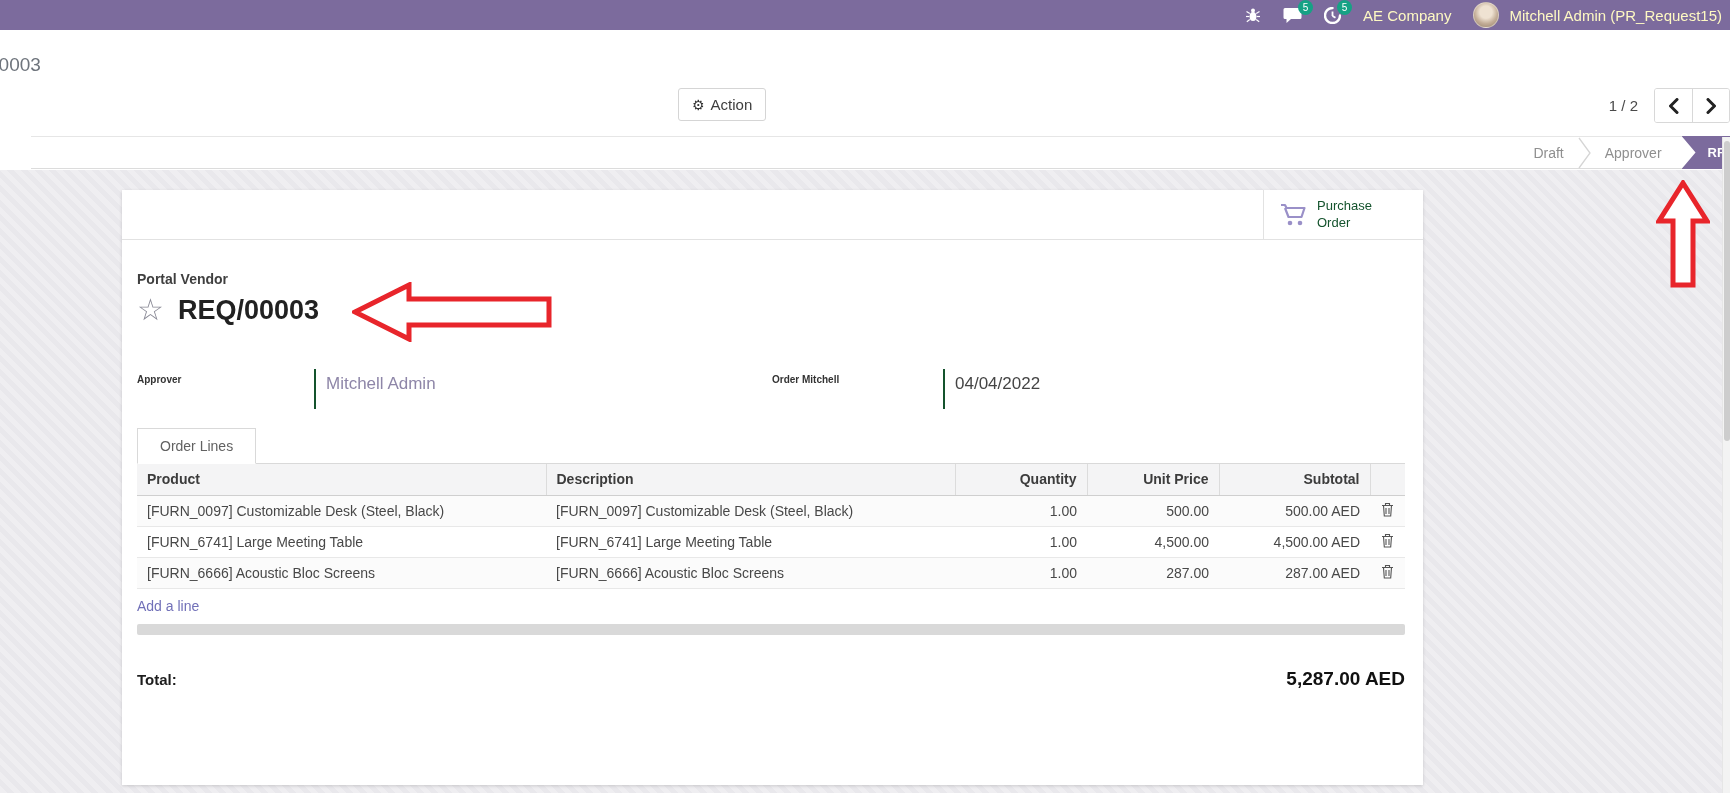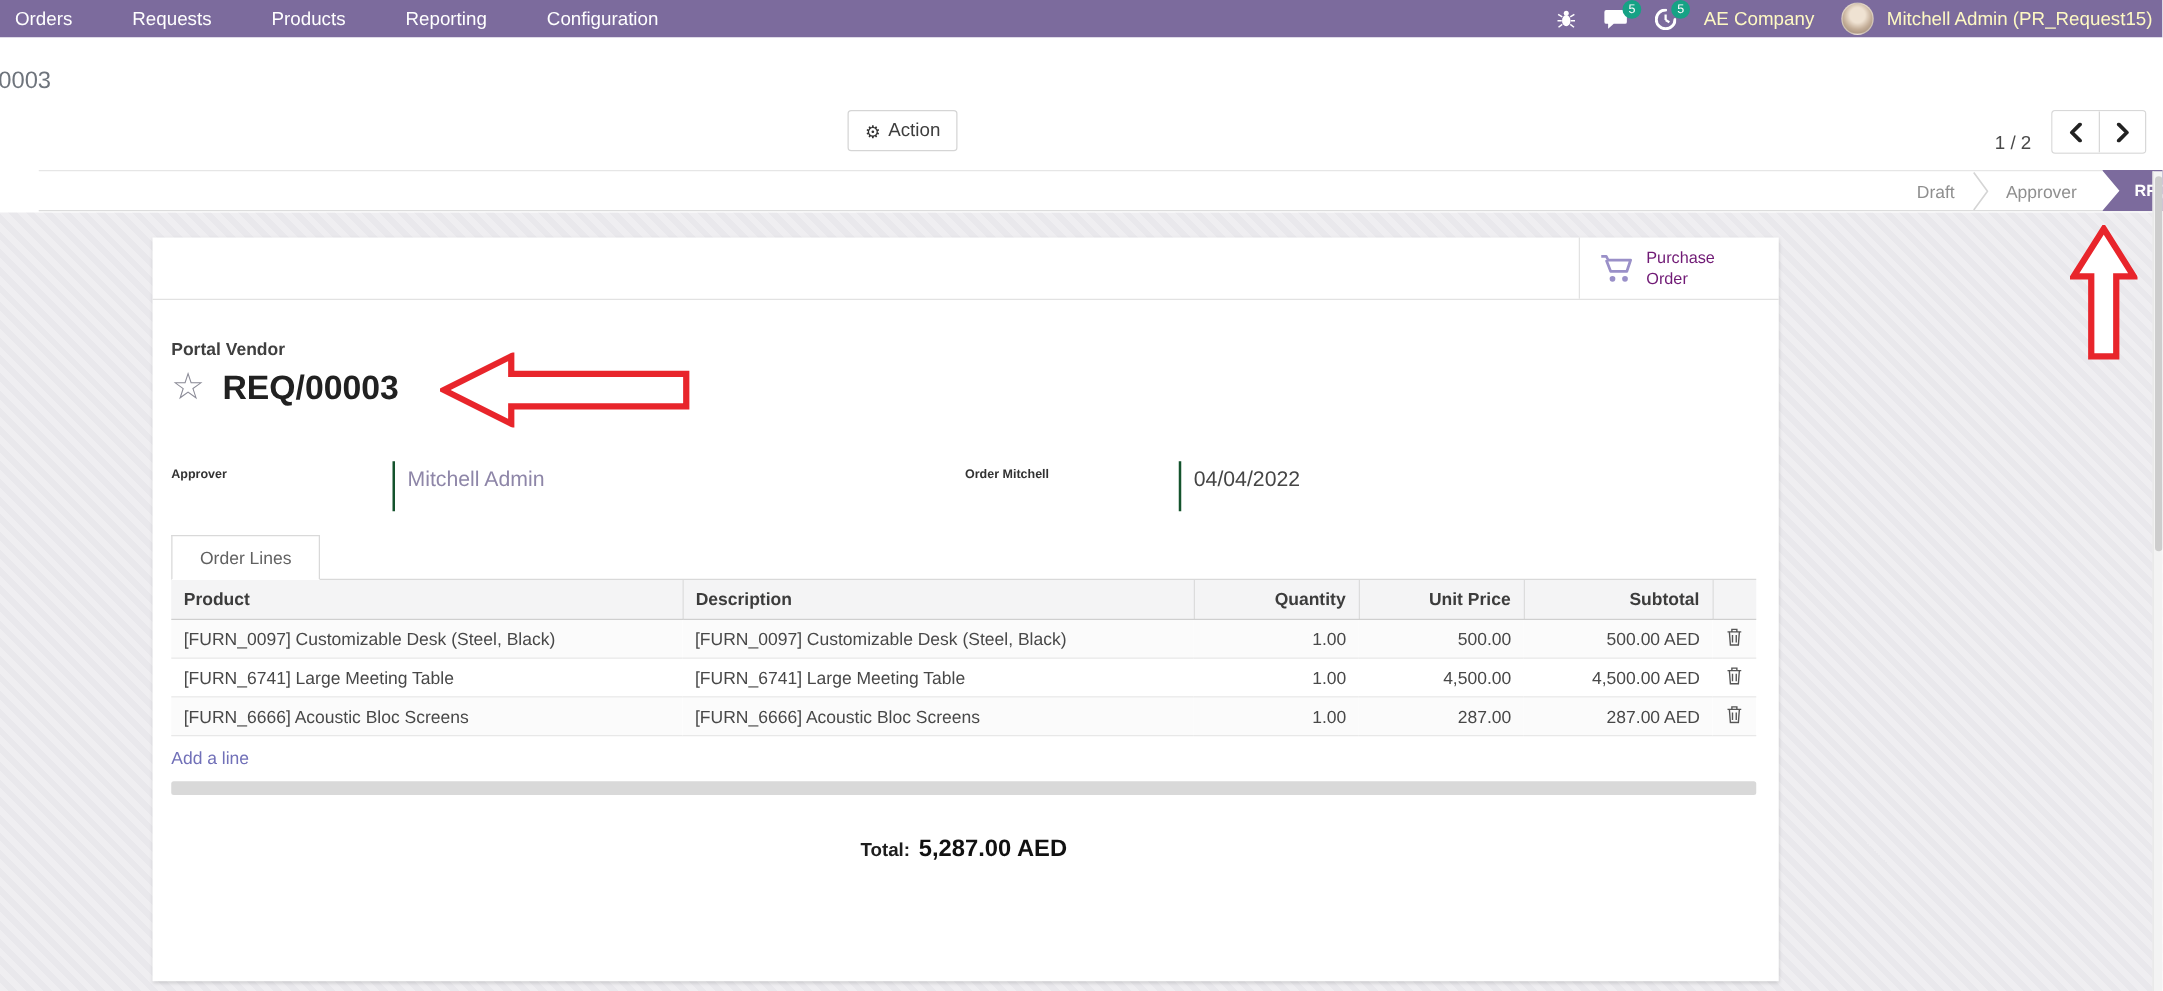--- a/index.html
+++ b/index.html
@@ -24,21 +24,21 @@
   .user-group { display:flex; align-items:center; gap:10px; }
 
   
   .control-panel { position:absolute; top:30px; left:0; width:1730px; height:106px; background:#fff; }
   .breadcrumb { position:absolute; top:24px; left:0; width:60px; overflow:hidden; }
   .breadcrumb span { display:inline-block; margin-left:-12px; font-size:19px; color:#6e747c; white-space:nowrap; }
   .action-btn { position:absolute; top:58px; left:678px; height:33px; padding:0 13px;
     background:#fff; border:1px solid #d5d5d5; border-radius:3px; display:flex;
     align-items:center; gap:6px; font-size:15px; color:#3e3e3e; cursor:pointer; }
   .gear { font-size:14px; color:#333; }
-  .pager { position:absolute; top:58px; right:13px; display:flex; align-items:flex-end;margin-left:32px; }
+  .pager { position:absolute; top:58px; right:0; display:flex; align-items:center;margin-left:32px; }
   .pager-count { font-size:15px; color:#4a4a4a; margin-right:16px; }
   .pager-btns { display:flex; border:1px solid #d8d8d8; border-radius:3px; overflow:hidden; }
   .pager-btn { width:37px; height:33px; background:#fff; display:flex; align-items:center;
     justify-content:center; cursor:pointer; }
   .pager-btn + .pager-btn { border-left:1px solid #d8d8d8; }
 
   
   .statusbar { position:absolute; top:136px; left:0; width:1730px; height:33px; background:#fff;
     border-top:1px solid #e6e6e6; border-bottom:1px solid #dcdcdc;
     display:flex; align-items:center; justify-content:flex-end; padding-right:8px;margin-left:31px; }
@@ -58,21 +58,21 @@
   .vscroll-thumb { position:absolute; top:4px; left:1px; width:6px; height:300px;
     background:#cdcdcd; border-radius:3px; cursor:grab; }
 
   
   .card { position:absolute; top:190px; left:122px; width:1301px; height:595px; background:#fff;
     box-shadow:0 1px 3px rgba(0,0,0,.15); }
   .smart-row { height:50px; border-bottom:1px solid #e2e2e2; display:flex; justify-content:flex-end; }
   .smart-btn { width:160px; border-left:1px solid #e2e2e2; display:flex; align-items:center;
     gap:10px; padding-left:16px; cursor:pointer; }
   .cart-icon { color:var(--primary_light); display:flex; }
-  .smart-label { font-size:13px; color:#701a75; width:62px; line-height:1.25; }
+  .smart-label { font-size:13px; color:#14532d; width:62px; line-height:1.25; }
   .sheet { padding:0 18px 0 15px; }
   .vendor-label { margin-top:31px; font-size:14px; font-weight:bold; color:#3f3f3f; }
   .title-row { margin-top:4px; display:flex; align-items:center; gap:14px; height:38px; }
   .star { font-size:30px; color:#8b8b97; line-height:30px; cursor:pointer; }
   .record-name { font-size:27px; font-weight:bold; color:#212121; }
 
   .fields-row { margin-top:40px; display:flex; height:40px; }
   .field-group { display:flex; }
   .fg1 { width:635px; }
   .fg2 { flex:1; padding-left:0; }
@@ -94,41 +94,34 @@
   .lines th:last-child { border-right:none; background:#f4f4f5; }
   .lines th.num { text-align:right; }
   .lines td { border-bottom:1px solid #e8e8e8; font-size:14px; color:#484848;
     padding:6px 10px; height:31px; white-space:nowrap; overflow:hidden; cursor:pointer; }
   .lines tr:nth-child(odd) td { background:#fbfbfb; }
   .lines td.num { text-align:right; }
   .lines td.trash-cell { text-align:center; padding:6px 4px; color:#555; }
 
   .add-line { margin-top:9px; font-size:14px; color:var(--addline); cursor:pointer; display:inline-block; }
   .hscroll { margin-top:9px; width:1268px; height:11px; background:#d9d9d9; border-radius:2px; cursor:grab; }
-  .total-row { margin-top:33px; display:flex; justify-content:center; align-items:baseline; gap:7px; }
+  .total-row { margin-top:33px; display:flex; justify-content:space-between; align-items:baseline; gap:7px; }
   .total-label { font-size:15px; font-weight:bold; color:#1d1d1d; }
   .total-value { font-size:19px; font-weight:bold; color:#111; }
 
   
   .arrow-left { position:absolute; top:282px; left:352px; color:var(--red); }
   .arrow-up { position:absolute; top:180px; left:1656px; color:var(--red); }
 </style>
 </head>
 <body>
 
 <div id="screen">
 
   <div class="topbar">
-    <div class="topbar-left">
-      <span class="nav-item">Orders</span>
-      <span class="nav-item">Requests</span>
-      <span class="nav-item">Products</span>
-      <span class="nav-item">Reporting</span>
-      <span class="nav-item">Configuration</span>
-    </div>
     <div class="topbar-right">
       <span class="icon-wrap">
         <svg width="16" height="16" viewBox="0 0 16 16">
           <ellipse cx="8" cy="9.5" rx="3.4" ry="4.5" fill="#fff"></ellipse>
           <circle cx="8" cy="3.6" r="2" fill="#fff"></circle>
           <g stroke="#fff" stroke-width="1.2">
             <line x1="4.8" y1="6.5" x2="1.5" y2="4.5"></line>
               <line x1="11.2" y1="6.5" x2="14.5" y2="4.5"></line>
             <line x1="4.4" y1="9.5" x2="1" y2="9.5"></line>
               <line x1="11.6" y1="9.5" x2="15" y2="9.5"></line>

